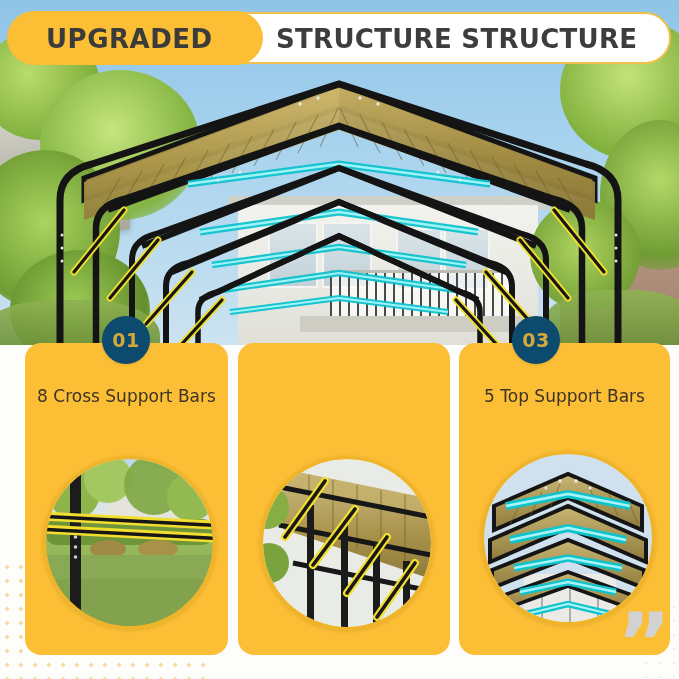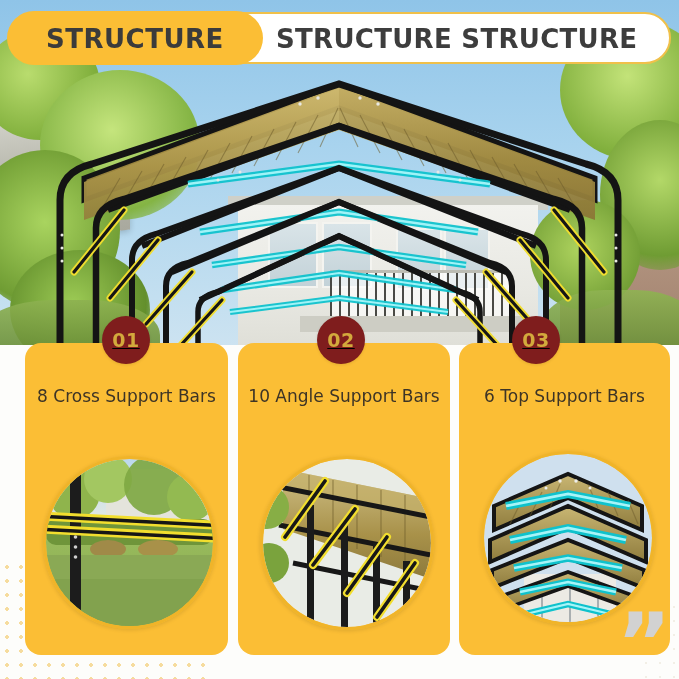--- a/index.html
+++ b/index.html
@@ -81,22 +81,22 @@
     color:#3d3426;font-family:"DejaVu Sans", sans-serif;}
   .thumb{position:absolute;border-radius:50%;overflow:hidden;
     border:3px solid #f0b429;box-shadow:0 1px 4px rgba(0,0,0,.12);}
   .thumb.t1{left:18px;top:113px;width:167px;height:167px;}
   .thumb.t2{left:22px;top:113px;width:168px;height:168px;}
   .thumb.t3{left:22px;top:108px;width:168px;height:168px;}
   .thumb svg{display:block;width:100%;height:100%;}
 
   
   .badge{position:absolute;top:316px;width:48px;height:48px;border-radius:50%;
-    background:#7f1d1d;display:flex;align-items:center;justify-content:center;
-    z-index:30;box-shadow:0 1px 3px rgba(0,0,0,.10);text-decoration:underline;}
+    background:#0c4a6e;display:flex;align-items:center;justify-content:center;
+    z-index:30;box-shadow:0 1px 3px rgba(0,0,0,.10);}
   .badge span{font-size:19px;font-weight:700;color:#d3a93c;
     font-family:"DejaVu Sans", sans-serif;letter-spacing:.5px;}
   .badge.b1{left:102px;}
   .badge.b2{left:317px;}
   .badge.b3{left:512px;}
 
   
   .quote{position:absolute;right:8px;bottom:14px;z-index:25;
     font-size:82px;line-height:.55;color:#d2d2d2;font-weight:700;
     font-family:"DejaVu Sans", sans-serif;user-select:none;}
@@ -249,21 +249,21 @@
         <circle cx="616" cy="175" r="1.5"></circle>
           <circle cx="616" cy="188" r="1.5"></circle>
           <circle cx="616" cy="201" r="1.5"></circle>
       </g>
     </svg>
   </div>
 
   <div class="banner">
     <div class="banner-white"></div>
     <div class="banner-yellow"></div>
-    <div class="banner-yellow-txt">STRUCTURE</div>
+    <div class="banner-yellow-txt">UPGRADED</div>
     <div class="banner-main-txt">STRUCTURE STRUCTURE</div>
   </div>
 
   <div class="whitebase"></div>
   <div class="dots"></div>
   <div class="dots-r"></div>
 
   <div class="cards">
 
     <div class="card c1">
@@ -309,21 +309,20 @@
               <rect x="-4" y="60" width="178" height="3.6" fill="#161616" transform="rotate(3 83 62)"></rect>
               <rect x="-4" y="70" width="178" height="9" fill="#f2de2e" transform="rotate(3 83 75)"></rect>
               <rect x="-4" y="73" width="178" height="3.6" fill="#161616" transform="rotate(3 83 75)"></rect>
             </g>
           </g>
         </svg>
       </div>
     </div>
 
     <div class="card c2">
-      <div class="card-title">10 Angle Support Bars</div>
       <div class="thumb t2">
         <svg viewBox="0 0 168 168">
           <defs>
             <clipPath id="cl2">
                 <circle cx="84" cy="84" r="84"></circle>
               </clipPath>
             <linearGradient id="g2" x1="0" y1="0" x2="0" y2="1">
               <stop offset="0" stop-color="#cfc088"></stop>
                 <stop offset="60%" stop-color="#a89149"></stop>
               <stop offset="100%" stop-color="#8d7a3c"></stop>
@@ -370,21 +369,21 @@
               <line x1="50" y1="106" x2="92" y2="50"></line>
               <line x1="84" y1="134" x2="124" y2="78"></line>
               <line x1="114" y1="158" x2="152" y2="104"></line>
             </g>
           </g>
         </svg>
       </div>
     </div>
 
     <div class="card c3">
-      <div class="card-title">6 Top Support Bars</div>
+      <div class="card-title">5 Top Support Bars</div>
       <div class="thumb t3">
         <svg viewBox="0 0 168 168">
           <defs>
             <clipPath id="cl3">
                 <circle cx="84" cy="84" r="84"></circle>
               </clipPath>
             <linearGradient id="g3" x1="0" y1="0" x2="0" y2="1">
               <stop offset="0" stop-color="#c9b673"></stop>
                 <stop offset="100%" stop-color="#8f7c3d"></stop>
             </linearGradient>
@@ -434,22 +433,19 @@
             </g>
           </g>
         </svg>
       </div>
     </div>
   </div>
 
   <div class="badge b1">
     <span>01</span>
   </div>
-  <div class="badge b2">
-    <span>02</span>
-  </div>
   <div class="badge b3">
     <span>03</span>
   </div>
 
   <div class="quote">”</div>
 
 </div>
 
 </body></html>

